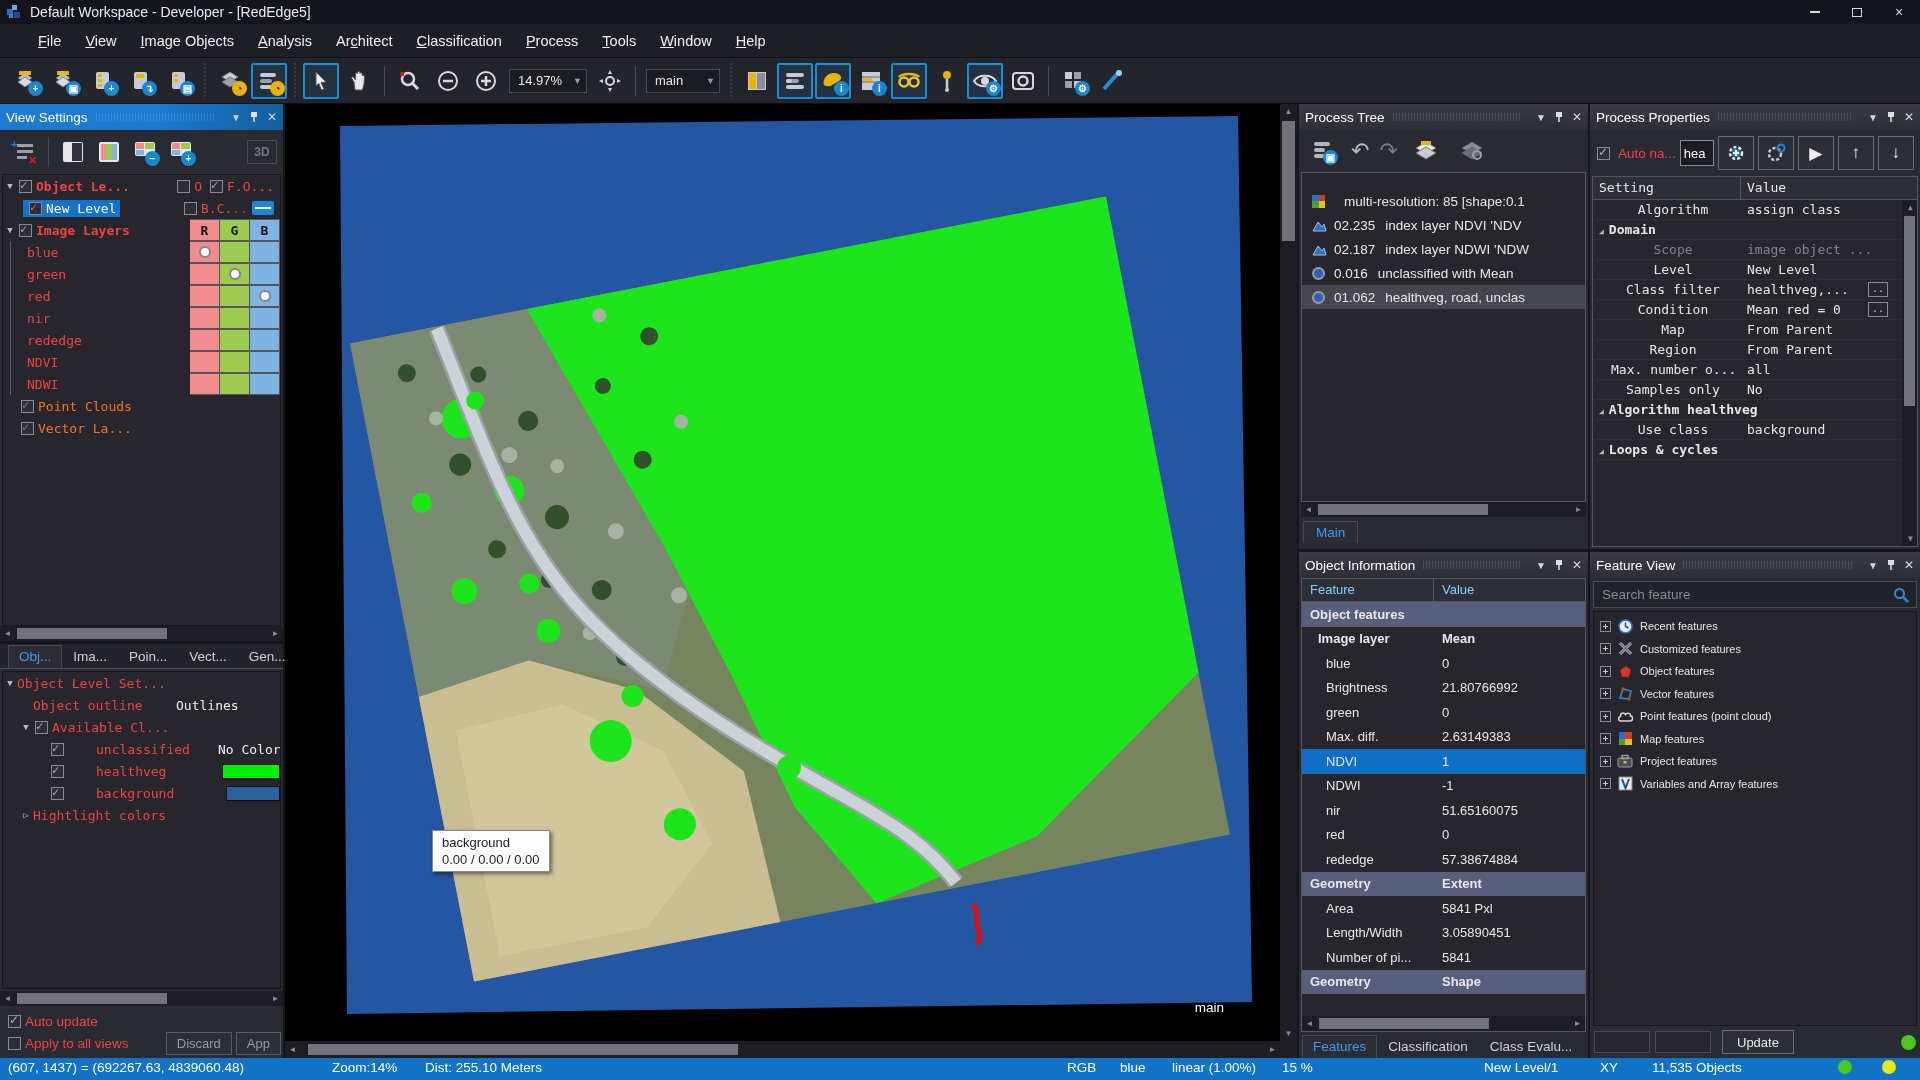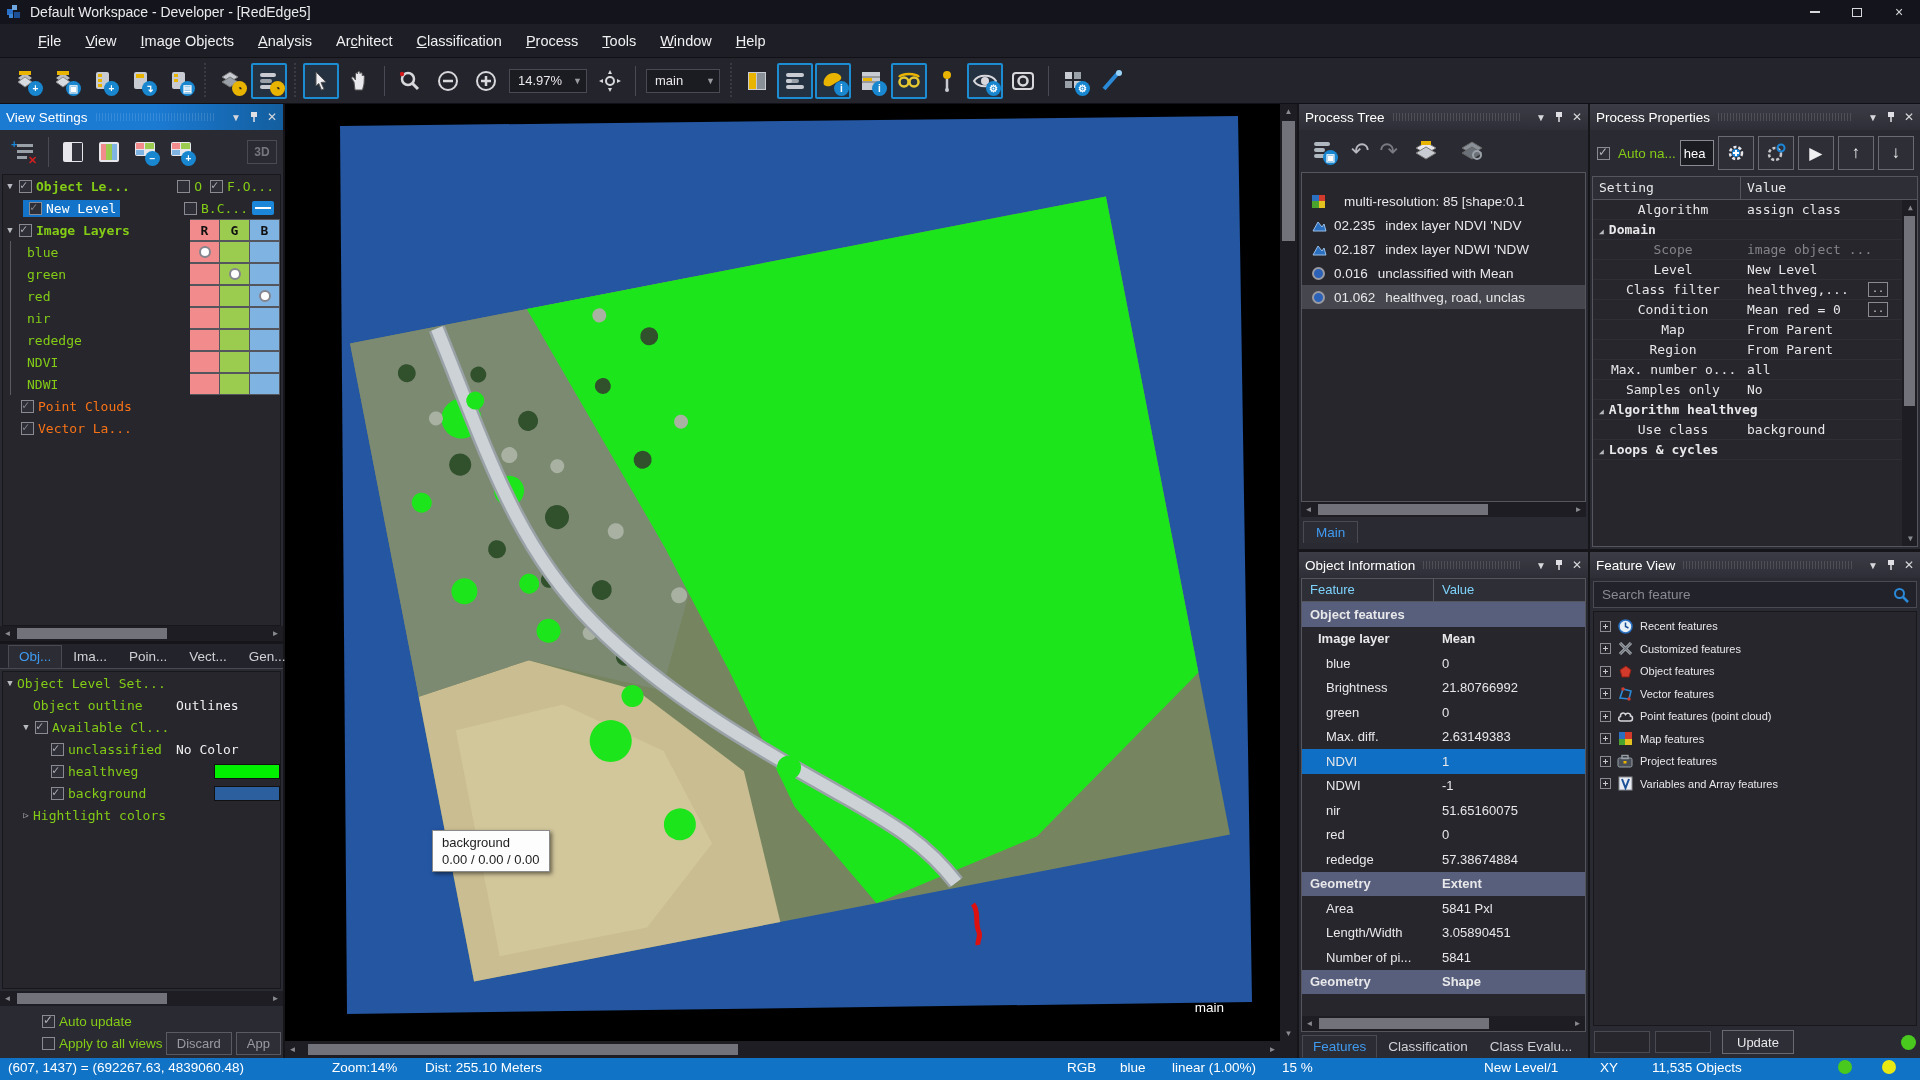--- a/index.html
+++ b/index.html
@@ -62,47 +62,47 @@
   .vs-tools { height:44px; display:flex; align-items:center; padding:0 6px; flex:none; }
   .vs-tools .tbtn { width:34px; height:34px; }
   .threed { margin-left:auto; width:30px; height:24px; border:1px solid #4a4a52; color:#77777f; display:flex; align-items:center; justify-content:center; font-weight:bold; font-size:12px; }
   .vs-tree { flex:1; background:#26262c; margin:0 2px; border:1px solid #17171c; overflow:hidden;
     font-family:"DejaVu Sans Mono", monospace; font-size:13px; }
   .trow { height:22px; display:flex; align-items:center; white-space:nowrap; }
   .exp { width:14px; color:#b8b8c0; font-size:9px; text-align:center; flex:none; }
   .cb { width:13px; height:13px; border:1px solid #8a8a92; background:#2e2e36; margin:0 4px 0 2px; position:relative; flex:none; }
   .cb.checked::after { content:"✓"; position:absolute; left:0px; top:-3px; color:#b0b0b8; font-size:12px; }
   .cb.dim::after { color:#85858d; }
-  .lab { color:#84cc16; }
+  .lab { color:#ef4444; }
   .lab.bold { font-weight:bold; }
   .muted-l { color:#f97316; }
   .selrow-lab { background:#1273c8; color:#fff; padding:1px 4px; display:flex; align-items:center; }
   .vs-right { margin-left:auto; display:flex; align-items:center; }
   .colcells { display:flex; margin-left:auto; }
   .ccell { width:30px; height:22px; border:1px solid #55555d; border-left:none; display:flex; align-items:center; justify-content:center; }
   .ccell.r { background:#f28b8b; } .ccell.g { background:#9bcb4f; } .ccell.b { background:#7fb3e2; }
   .ccell .chl { color:#111; font-weight:bold; }
   .dot { width:12px; height:12px; border-radius:50%; background:#fff; border:2px solid #85858d; display:none; }
   .dot.on { display:block; }
   .slider-ic { width:22px; height:14px; background:#1c86d8; border-radius:2px; margin-left:4px; position:relative; }
   .slider-ic::after { content:""; position:absolute; left:3px; top:6px; right:3px; height:2px; background:#fff; }
-  .indent1 { padding-left:16px; } .indent2 { padding-left:30px; } .indent3 { padding-left:46px; }
+  .indent1 { padding-left:16px; } .indent2 { padding-left:30px; } .indent3 { padding-left:46px;gap:28px; }
 
   
   .tabsrow { height:25px; display:flex; align-items:flex-end; padding-left:8px; background:#23232b; border-bottom:1px solid #4a4a52; flex:none; }
   .tab { padding:3px 10px; font-size:13.5px; color:#d0d0d6; border:1px solid transparent; }
   .tab.active { color:#3f9bf0; background:#2c2c35; border-color:#4a4a52; border-bottom-color:#2c2c35; }
   .cls-tree { flex:1; background:#26262c; margin:2px; border:1px solid #17171c; overflow:hidden; font-family:"DejaVu Sans Mono", monospace; font-size:13px; }
   .valcol { margin-left:auto; margin-right:12px; width:92px; color:#f0f0f2; }
   .swatch { width:66px; height:15px; border:1px solid #111; }
   .swatchwrap { margin-left:auto; margin-right:34px; }
   .bl-checks { padding:4px 6px; flex:none; }
   .bl-checks .trow { font-family:"Liberation Sans", sans-serif; font-size:13.5px; height:22px; }
   .btn { height:23px; padding:0 10px; border:1px solid #5a5a62; color:#9a9aa2; background:#2e2e37; font-size:13px; display:flex; align-items:center; }
-  .checkrow-wrap { position:relative;margin-left:34px; }
+  .checkrow-wrap { position:relative; }
   .btns-float { position:absolute; right:2px; bottom:3px; display:flex; gap:4px; }
 
   
   .map-view { position:absolute; left:0; top:0; width:995px; height:937px; overflow:hidden; background:#000; }
   .map-vscroll { position:absolute; right:0; top:0; width:17px; height:937px; }
   .map-hscroll { position:absolute; left:0; bottom:0; width:995px; height:17px; }
   .map-corner { position:absolute; right:0; bottom:0; width:17px; height:17px; background:#1d1d23; }
   .tooltip { position:absolute; left:147px; top:726px; background:#fdfdfd; border:1px solid #8a8a8a; box-shadow:2px 2px 4px rgba(0,0,0,.5); padding:3px 9px; color:#1d1d1d; font-size:13px; line-height:17px; }
   .maplabel { position:absolute; right:56px; bottom:26px; color:#fff; font-size:13.5px; }
 

